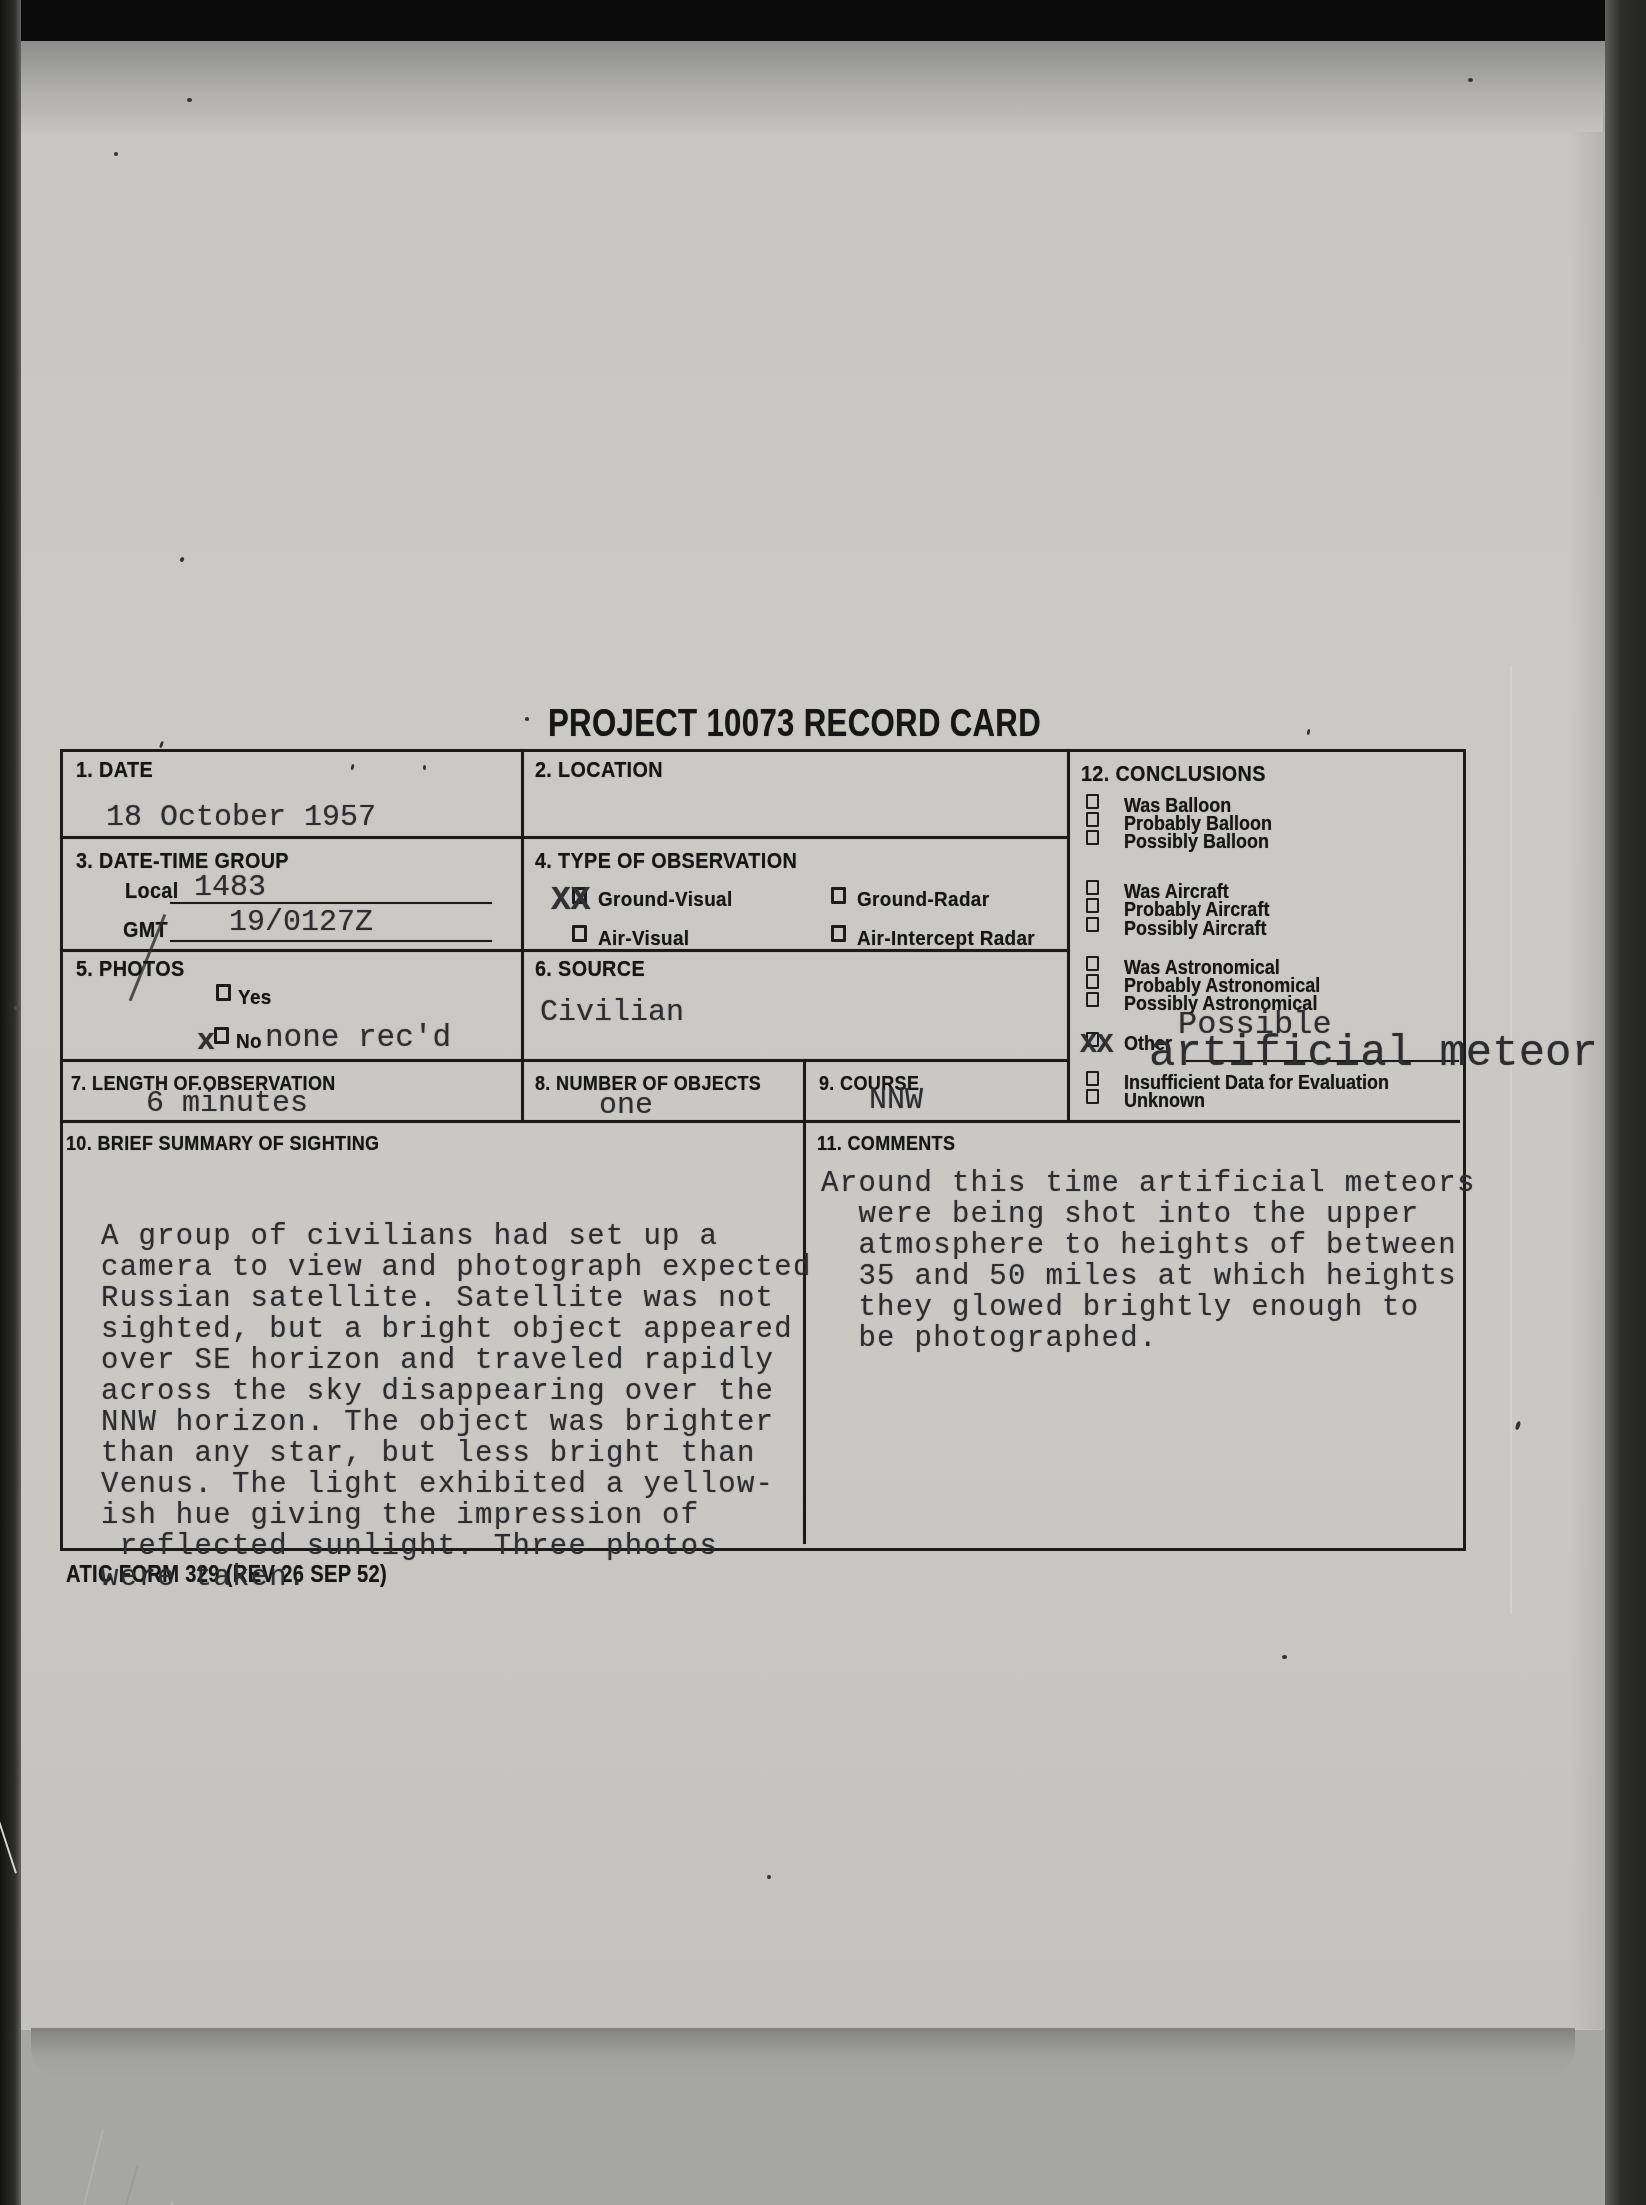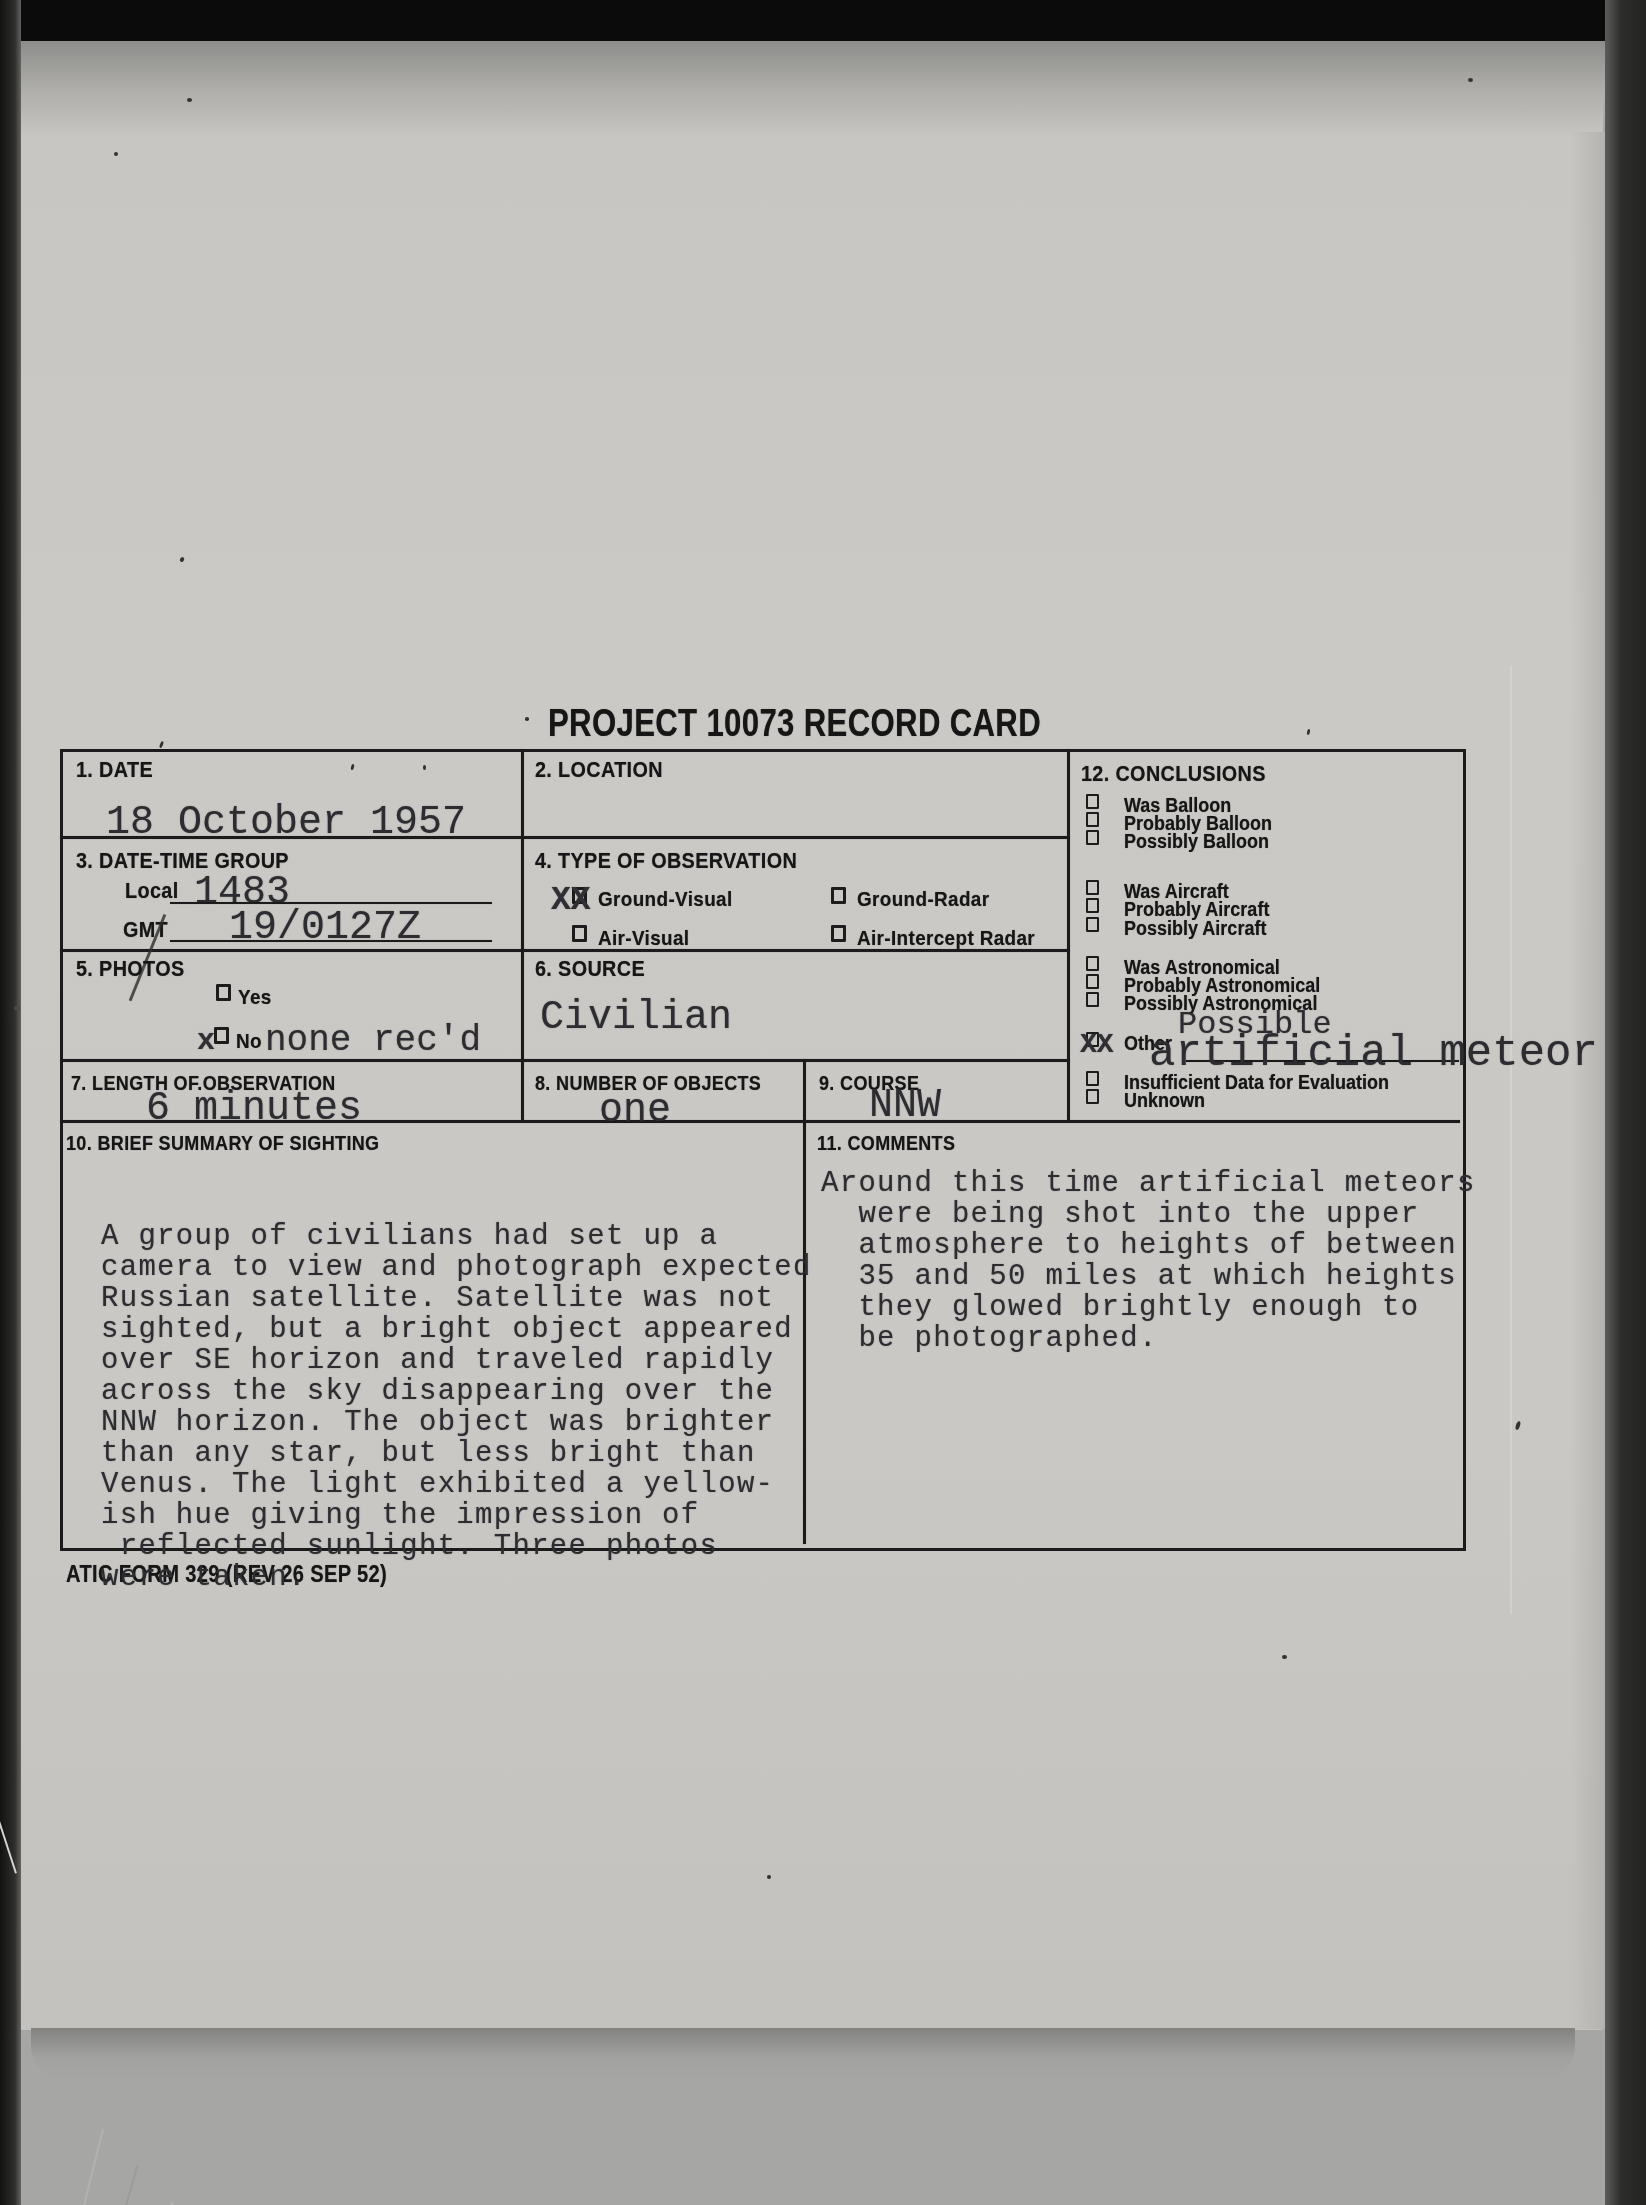--- a/index.html
+++ b/index.html
@@ -27,23 +27,23 @@
        white-space:nowrap;text-shadow:0 0 0.9px rgba(22,22,22,.55);letter-spacing:0.4px;}
   .title{font-size:38px;}
   .sec{font-size:22px;}
   .sec2{font-size:20px;}
   .opt{font-size:21px;}
   .con{font-size:20px;letter-spacing:0;}
   .foot{font-size:23.4px;}
   
   .typed{font-family:"Liberation Mono",monospace;color:#2d2d31;white-space:pre;
          text-shadow:0 0 1.3px rgba(44,44,48,.45);}
-  .tv{font-size:40px;}          
+  .tv{font-size:30px;}          
   .tb{font-size:29px;line-height:31px;letter-spacing:1.3px;}  
-  .ts{font-size:36px;}          
+  .ts{font-size:31px;}          
   
   .cb{box-sizing:border-box;width:15px;height:17px;border:3.1px solid #1c1c1c;border-radius:1.3px;}
   .cbs{box-sizing:border-box;width:13.2px;height:15px;border:2.6px solid #1c1c1c;border-radius:1.3px;}
   .xmark{font-family:"Liberation Mono",monospace;color:#303034;font-weight:bold;
          text-shadow:0 0 1.3px rgba(40,40,44,.5);}
   .undl{background:#1b1b1b;height:2.2px;box-shadow:0 0 0.9px #1b1b1b88;}
   
   .speck{background:#333331;border-radius:50%;}
   .scratch{opacity:.55;}
 </style>

